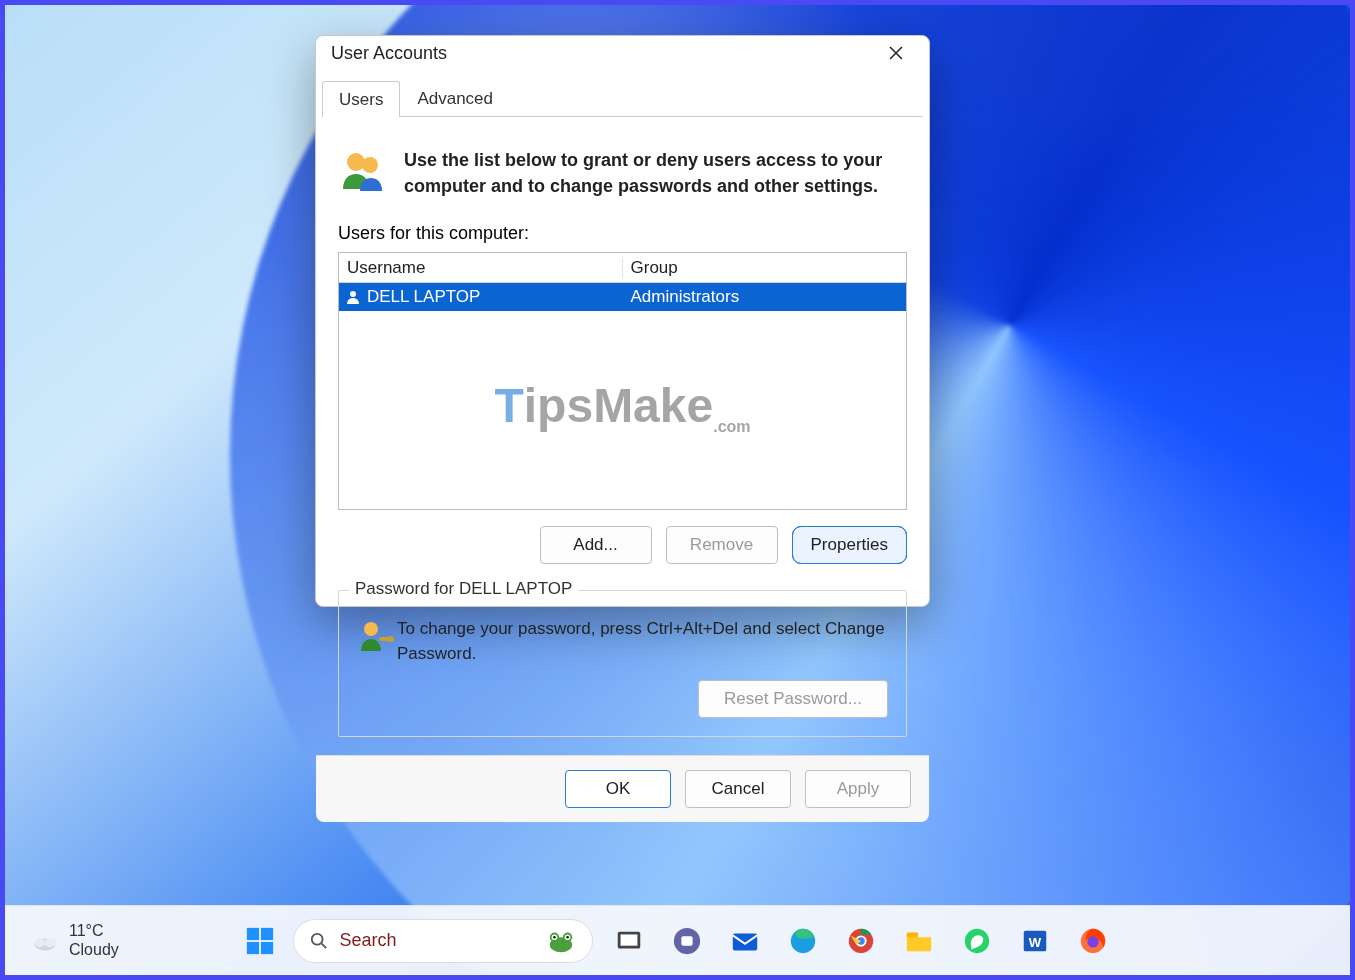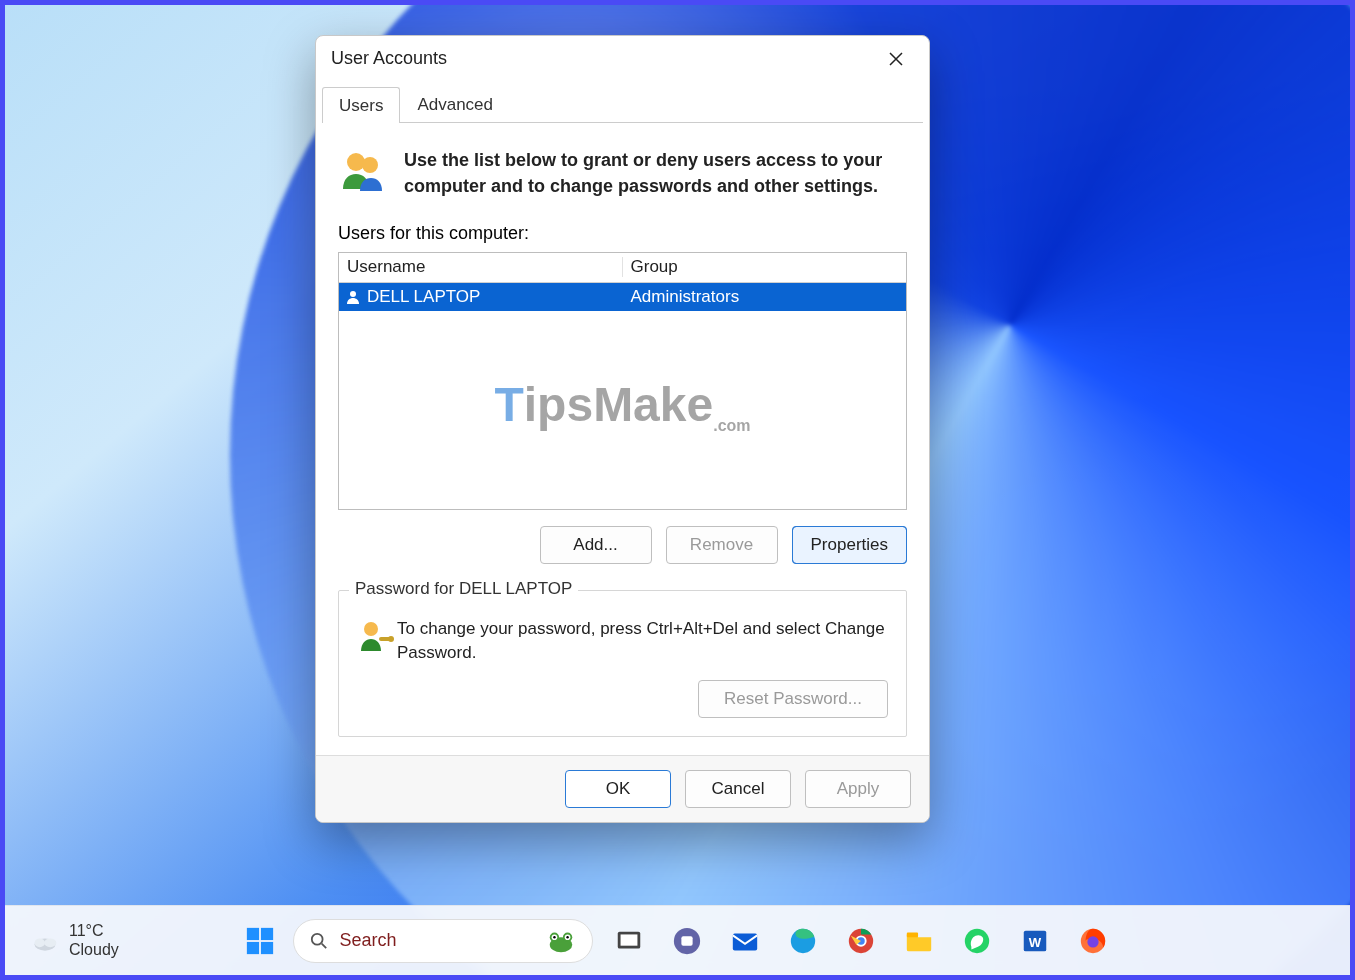--- a/index.html
+++ b/index.html
@@ -26,40 +26,40 @@
       radial-gradient(closest-side, rgba(255,255,255,0.35), transparent 70%) -100px -100px / 900px 900px no-repeat,
       conic-gradient(from 30deg at 60% 40%,
         #0028c8, #1a55ff, #9dd1ff, #0f3fe0, #0028c8);
     border-radius: 50%;
     filter: blur(2px);
     opacity: 0.9;
   }
   
   .dialog {
     position: absolute; left: 310px; top: 30px;
-    width: 615px; height: 788px;
+    width: 615px; height: 572px;
     background: #fff;
     border: 1px solid #c8c8c8;
     border-radius: 8px;
     box-shadow: 0 18px 50px rgba(0,0,0,0.35);
     display: flex; flex-direction: column;
   }
   .titlebar {
     height: 50px; display: flex; align-items: center;
     padding: 0 10px 0 15px;
   }
   .titlebar .title { font-size: 18px; color:#222; }
   .titlebar .spacer { flex: 1; }
   .close-btn {
     width: 46px; height: 34px; display:flex; align-items:center; justify-content:center;
     border-radius: 4px; cursor: pointer;
   }
   .close-btn svg { width:16px; height:16px; stroke:#222; stroke-width:1.5; }
   .tabs {
-    display:flex; border-bottom:1px solid #ccc; margin: 4px 6px;
+    display:flex; border-bottom:1px solid #ccc; margin: 10px 6px;
   }
   .tab {
     padding: 8px 16px 7px; font-size:17px; color:#333; cursor:pointer;
     border:1px solid transparent; border-bottom:none;
     border-top-left-radius:3px; border-top-right-radius:3px;
   }
   .tab.active {
     background:#fff; border-color:#ccc; position:relative; top:1px;
   }
   .tab-body {
@@ -93,21 +93,21 @@
   .watermark .com { font-size:16px; vertical-align: sub; }
   .row-actions {
     display:flex; justify-content:flex-end; gap:14px; margin-top:16px;
   }
   .btn {
     min-width:112px; height:38px; padding:0 18px;
     border:1px solid #bfbfbf; background:#fdfdfd; font-size:17px; color:#222;
     border-radius:4px; cursor:pointer;
   }
   .btn:disabled { color:#9a9a9a; cursor:default; }
-  .btn.primary { border-color:#2a7ad6; outline: 1px solid #2a7ad6; outline-offset:-1px; background: #eaf3ff;}
+  .btn.primary { border-color:#2a7ad6; outline: 1px solid #2a7ad6; outline-offset:-1px; background: #eaf3ff; border-radius: 9px;}
   .btn.default { border-color:#2a7ad6; }
   .group-box {
     border:1px solid #d6d6d6; margin-top:26px; padding: 26px 18px 18px 18px;
     position:relative; border-radius:2px;
   }
   .group-box .legend {
     position:absolute; top:-12px; left:10px; background:#fff; padding:0 6px;
     font-size:17px; color:#333;
   }
   .pw-row { display:flex; align-items:flex-start; }

